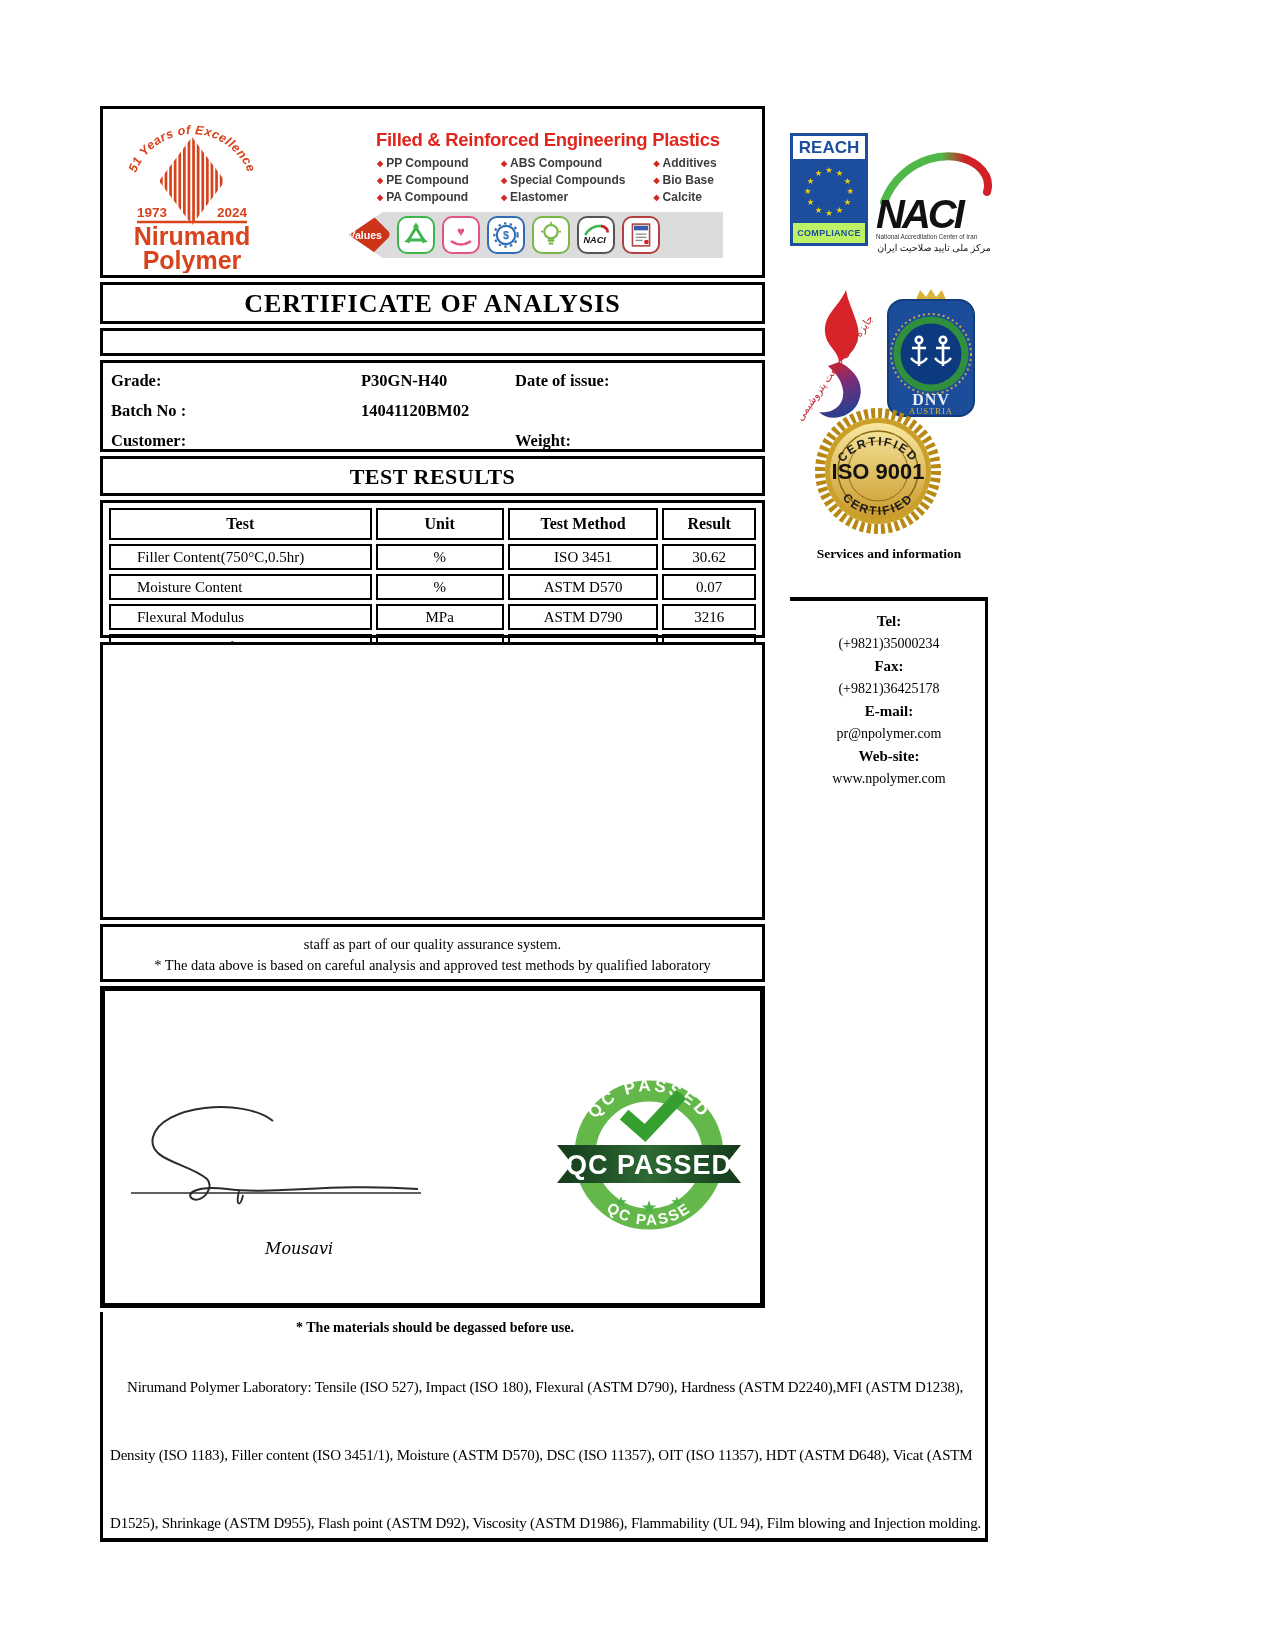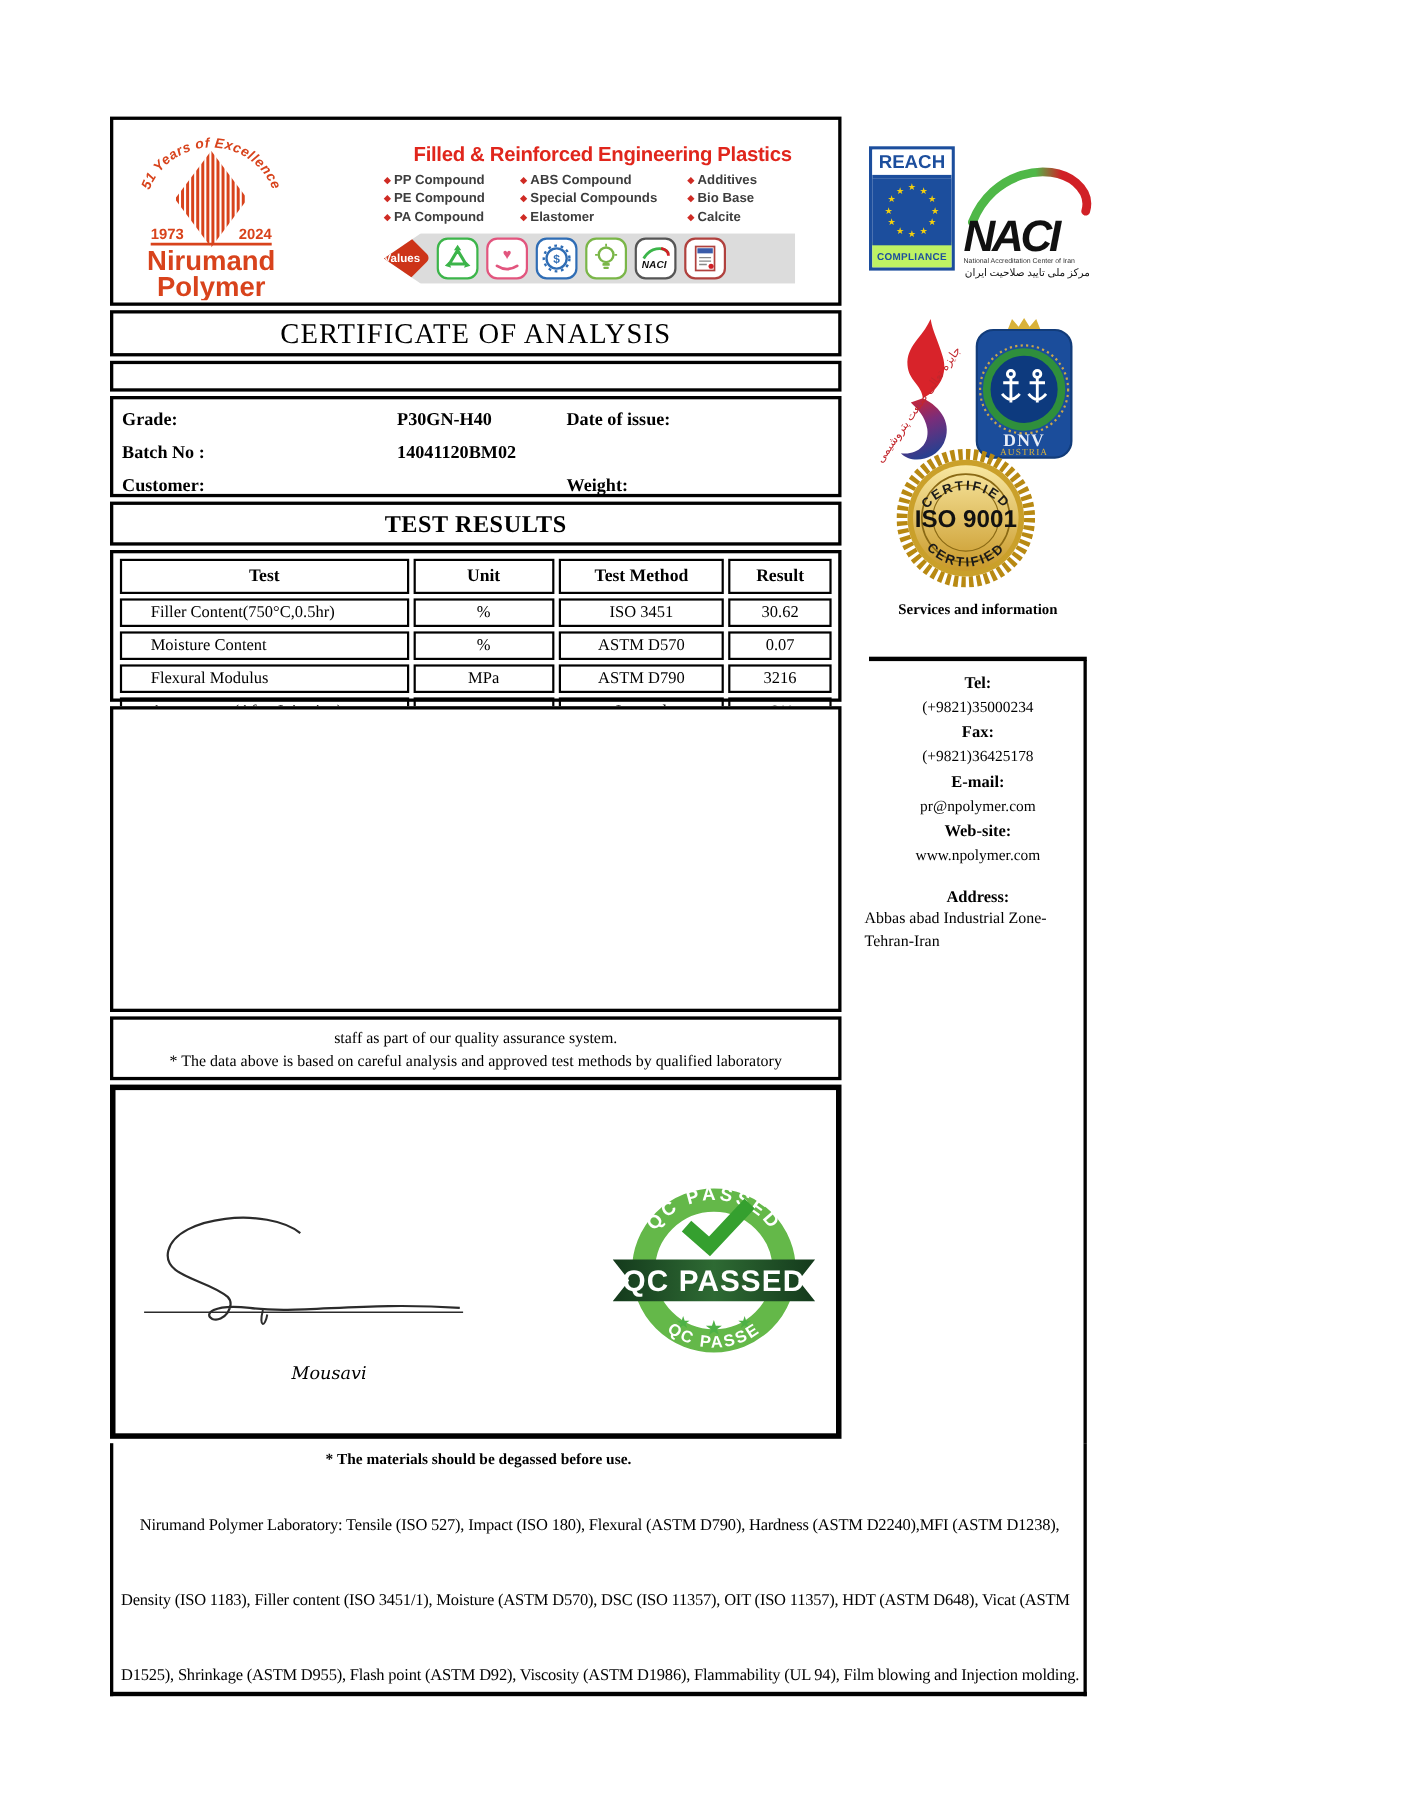--- a/index.html
+++ b/index.html
@@ -4,21 +4,21 @@
 <style>
   html,body{margin:0;padding:0;background:#fff;}
   #page{position:relative;width:1275px;height:1650px;background:#ffffff;
         font-family:"Liberation Serif",serif;color:#000;overflow:hidden;}
   .abs{position:absolute;box-sizing:border-box;}
   
   .main{position:absolute;left:100px;top:106px;width:665px;}
   .sec{border:3px solid #000;margin-bottom:4px;background:#fff;position:relative;box-sizing:border-box;}
   .sec-header{height:172px;}
   .sec-title{height:42px;text-align:center;}
-  .sec-title .t{font-size:26px;font-weight:normal;line-height:38px;letter-spacing:1px;}
+  .sec-title .t{font-size:26px;font-weight:bold;line-height:38px;letter-spacing:1px;}
   .sec-blank{height:28px;}
   .sec-info{height:92px;font-size:16.5px;font-weight:bold;}
   .sec-info span{position:absolute;white-space:nowrap;}
   .sec-testtitle{height:40px;text-align:center;}
   .sec-testtitle .t{font-size:22px;font-weight:bold;line-height:36px;letter-spacing:.5px;}
   .sec-table{height:138px;}
   table.results{width:655px;margin:1px auto;border-collapse:separate;border-spacing:4px;}
   table.results th{border:2.5px solid #000;font-size:16px;font-weight:bold;height:26px;text-align:center;}
   table.results td{border:2.5px solid #000;font-size:15px;height:20px;text-align:center;}
   table.results td.c1{text-align:left;padding-left:26px;}
@@ -34,21 +34,21 @@
   
   .bottom{position:absolute;left:100px;top:1312px;width:888px;height:230px;
           border-left:3px solid #000;border-right:3px solid #000;border-bottom:4px solid #000;box-sizing:border-box;}
   .degas{width:664px;text-align:center;font-size:14px;font-weight:bold;margin-top:8px;}
   .lab{position:absolute;font-size:15px;letter-spacing:-.2px;white-space:nowrap;}
   
   .logo51{position:absolute;left:14px;top:12px;}
   .products{position:absolute;left:246px;top:20px;width:374px;font-family:"Liberation Sans",sans-serif;}
   .prod-title{font-size:18.5px;font-weight:bold;color:#e0261c;letter-spacing:-.3px;white-space:nowrap;margin-left:27px;}
   .prod-cols{display:flex;margin-top:4px;}
-  .pc{line-height:16px;}
+  .pc{line-height:16px;margin-left:28px;}
   .pc1{width:124px}.pc2{width:152px}.pc3{width:90px}
   .pitem{font-size:12px;font-weight:bold;color:#3d3d3d;white-space:nowrap;}
   .pitem .b{color:#cf2b24;font-size:8px;vertical-align:1px;margin-right:3px;}
   .vstrip{position:relative;margin-top:6px;height:46px;background:#dcdcdc;
           clip-path:polygon(0 50%,9% 0,100% 0,100% 100%,9% 100%);}
   .vdiamond{position:absolute;left:-2px;top:4px;width:37px;height:37px;background:#cd3418;
             transform:rotate(45deg);border-radius:5px;z-index:2;display:flex;align-items:center;justify-content:center;}
   .vdiamond span{transform:rotate(-45deg);color:#fff;font-size:10.5px;font-weight:bold;}
   .vicons{position:absolute;left:48px;top:4px;display:flex;gap:7px;}
   .vicon{width:38px;height:38px;background:#fff;border-radius:10px;border:2px solid #999;
@@ -397,19 +397,15 @@
     <div class="lb">Tel:</div>
     <div class="vl">(+9821)35000234</div>
     <div class="lb">Fax:</div>
     <div class="vl">(+9821)36425178</div>
     <div class="lb">E-mail:</div>
     <div class="vl">pr@npolymer.com</div>
     <div class="lb">Web-site:</div>
     <div class="vl">www.npolymer.com</div>
   </div>
 
-  <div class="addr">
-    <div class="lb">Address:</div>
-    <div class="vl">Abbas abad Industrial Zone-Tehran-Iran</div>
-  </div>
 
   <div class="vline-right"></div>
 </div>
 
 </body></html>

